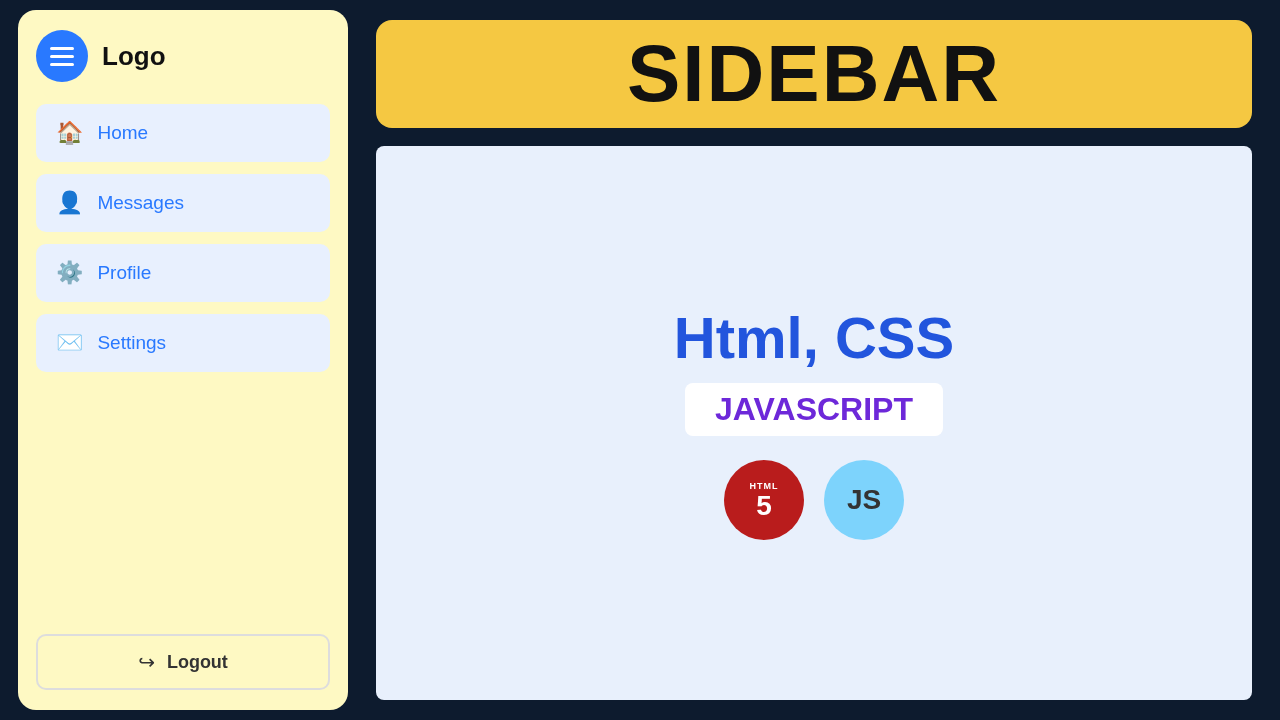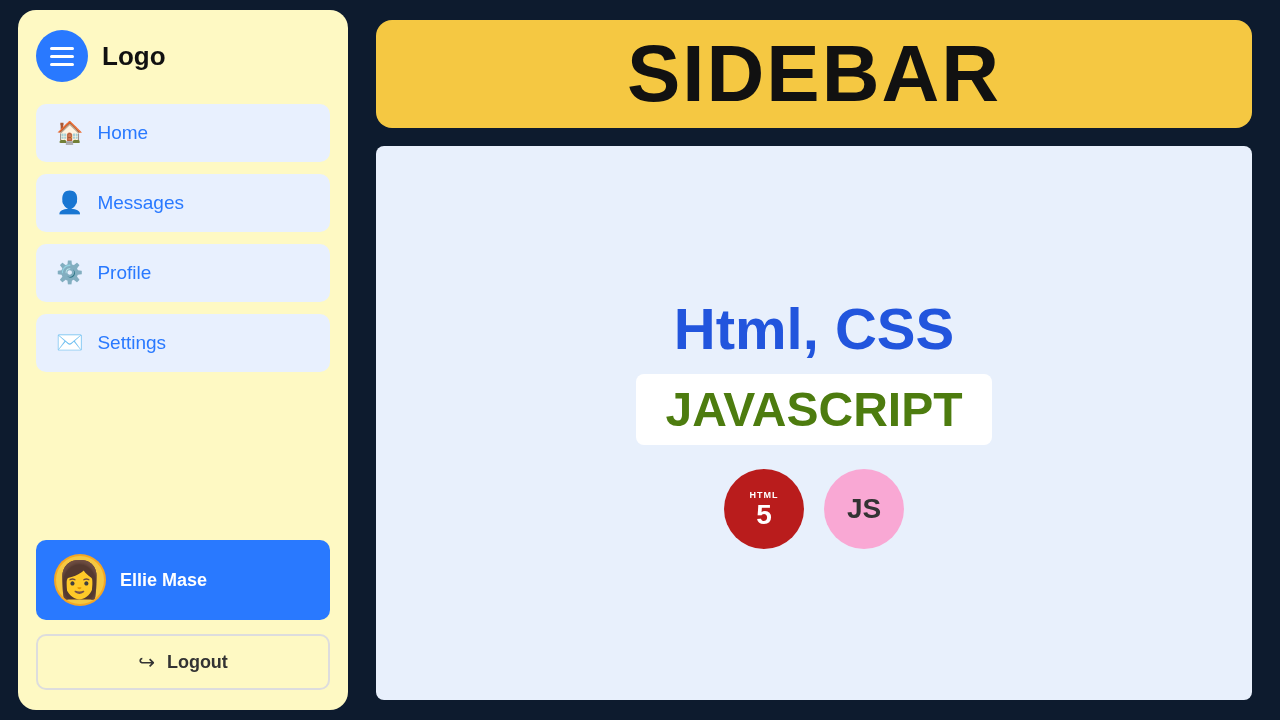--- a/index.html
+++ b/index.html
@@ -223,23 +223,23 @@
     }
 
     .javascript-banner {
       background: #ffffff;
       border-radius: 8px;
       padding: 8px 30px;
       margin: 4px 0;
     }
 
     .javascript-text {
-      font-size: 48px;
+      font-size: 32px;
       font-weight: 900;
-      color: #4d7c0f;
+      color: #6d28d9;
     }
 
     .tech-logos {
       display: flex;
       gap: 20px;
       align-items: center;
       margin-top: 10px;
     }
 
     .tech-logo {
@@ -259,21 +259,21 @@
 
     .html-logo {
       background: #b91c1c;
     }
 
     .css-logo {
       background: #4a9fd4;
     }
 
     .js-logo {
-      background: #f9a8d4;
+      background: #7dd3fc;
     }
   </style>
 </head>
 <body>
 
 <div class="sidebar">
   <div class="sidebar-header">
     <button class="hamburger-btn">
       <span></span>
       <span></span>
@@ -297,26 +297,20 @@
       <span class="nav-item-icon">⚙️</span>
       <span class="nav-item-label">Profile</span>
     </button>
 
     <button class="nav-item">
       <span class="nav-item-icon">✉️</span>
       <span class="nav-item-label">Settings</span>
     </button>
   </div>
 
-  <div class="user-card">
-    <div class="user-avatar">
-      <div class="avatar-face"></div>
-    </div>
-    <span class="user-name">Ellie Mase</span>
-  </div>
 
   <button class="logout-btn">
     <span class="logout-icon">↪</span>
     <span class="logout-label">Logout</span>
   </button>
 </div>
 
 <div class="main-content">
   <div class="title-banner">
     <span class="title-text">SIDEBAR</span>

